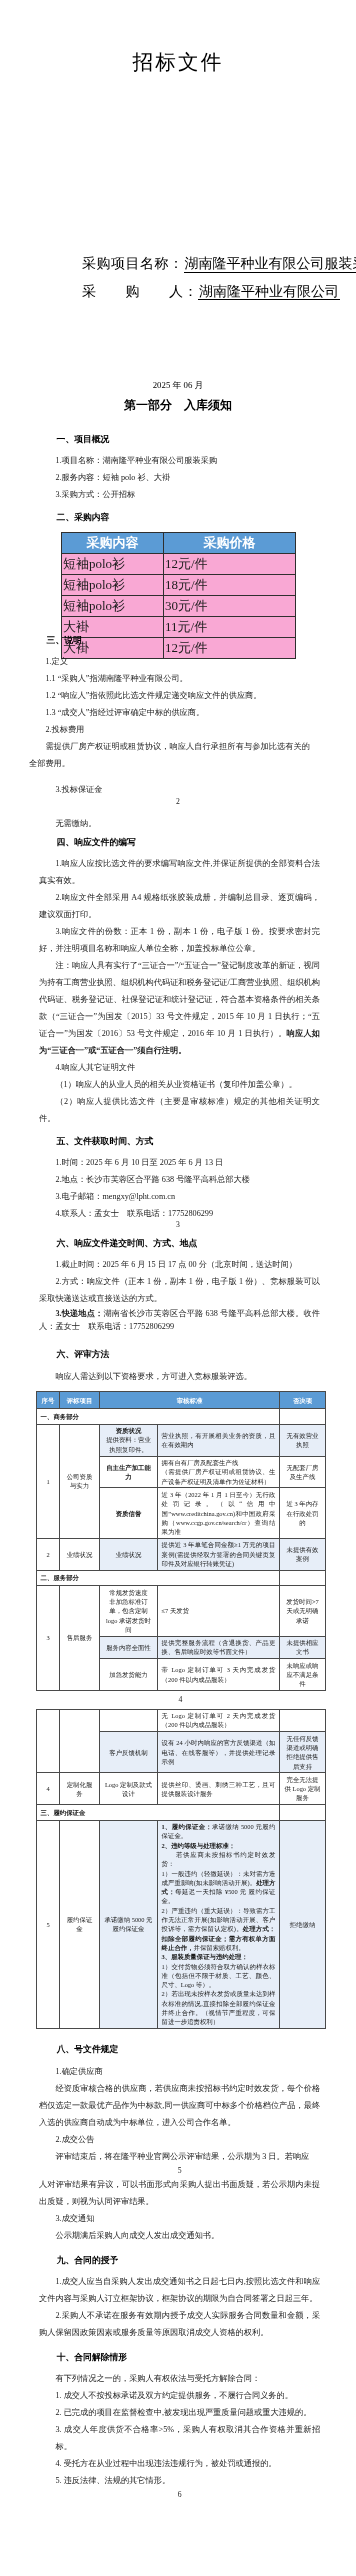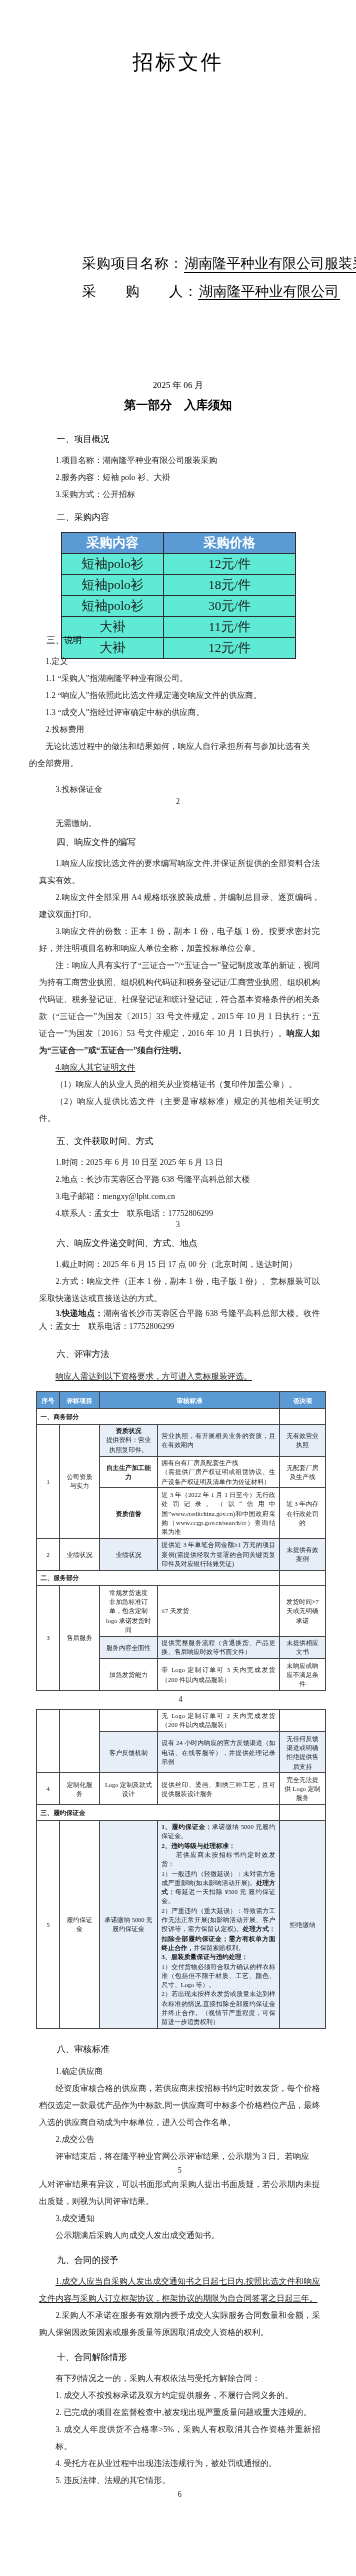--- a/index.html
+++ b/index.html
@@ -12,37 +12,37 @@
   .cover-line{white-space:nowrap;}
   .cover-line .lab{letter-spacing:0.5px;}
   .cover-line .u{border-bottom:0.5px solid #000;padding:0 1px 0.5px 1px;}
   .cover-date{font-size:8.8px;color:#000;}
   .part-heading{font-family:Liberation Sans, sans-serif;font-weight:bold;font-size:12px;color:#000;}
   .body{font-size:8.2px;line-height:17px;text-align:justify;color:#212121;}
   .body p{margin:0;}
   .para{text-indent:2em;}
   .cont{text-indent:0;}
   .ind{padding-left:2em;text-indent:0;}
-  .h{font-family:"Liberation Sans",sans-serif;font-weight:normal;font-size:8.8px;color:#000;
+  .h{font-family:"Liberation Sans",sans-serif;font-weight:bold;font-size:8.8px;color:#000;
      margin:0 0 4.1px 0;line-height:17px;text-indent:2em;}
   .b{font-weight:bold;}
   .tight{line-height:13px;}
   .mt3{margin-top:1.5px;}.mt4{margin-top:2.1px;}.mt5{margin-top:2.6px;}.mt6{margin-top:3.1px;}
-  .mt8{margin-top:4.1px;text-decoration:underline;}.mt10{margin-top:5.2px;}.mt12{margin-top:6.2px;}.mt14{margin-top:7.2px;}
+  .mt8{margin-top:4.1px;}.mt10{margin-top:5.2px;}.mt12{margin-top:6.2px;}.mt14{margin-top:7.2px;}
   .mt16{margin-top:8.2px;}.mt26{margin-top:13.4px;}.mt44{margin-top:12.4px;}
   .pagenum{font-size:7.7px;color:#1a1a1a;text-align:center;}
   .pagenum-flow{font-size:7.7px;color:#1a1a1a;text-align:center;margin:4.1px 0 3.1px 0;line-height:10.3px;}
   .pagenum-inline{font-size:7.7px;color:#1a1a1a;text-align:center;margin:2.6px 0;line-height:11.3px;text-indent:0;}
   .pagenum-last{margin-top:87px;}
 
   
   table.ptable{border-collapse:collapse;table-layout:fixed;font-size:13px;}
   table.ptable th{background:#5b9bd5;color:#fff;font-weight:bold;height:17px;
                   border:0.5px solid #2f2f2f;text-align:center;}
-  table.ptable td{height:15.5px;border:0.5px solid #2f2f2f;text-align:center;background:#5eead4;color:#1c1c1c;}
+  table.ptable td{height:15.5px;border:0.5px solid #2f2f2f;text-align:left;background:#f9a8d4;color:#1c1c1c;}
 
   
   table.rtable{border-collapse:collapse;table-layout:fixed;width:289px;
                font-size:6.4px;line-height:9.3px;color:#1c1c1c;}
   table.rtable th,table.rtable td{border:0.5px solid #4a4a4a;padding:1.5px 3.6px;vertical-align:middle;background:#fff;}
   table.rtable th{background:#5b9bd5;color:#fff;font-weight:bold;text-align:center;height:13.4px;}
   table.rtable td.no,table.rtable td.item,table.rtable td.lbl,table.rtable td.veto{text-align:center;}
   table.rtable td.std{text-align:justify;}
   table.rtable tr.sect td{font-weight:bold;text-align:left;height:11.3px;}
   table.rtable tr.band td.lbl,table.rtable tr.band td.std,table.rtable tr.band td.veto{background:#e7eef8;}
@@ -109,21 +109,21 @@
     </tbody>
   </table>
 
   <div class="abs body" style="top:632px;left:29px;width:281px">
     <h3 class="h">三、说明</h3>
     <p class="para mt4">1.定义</p>
     <p class="para">1.1 “采购人”指湖南隆平种业有限公司。</p>
     <p class="para">1.2 “响应人”指依照此比选文件规定递交响应文件的供应商。</p>
     <p class="para">1.3 “成交人”指经过评审确定中标的供应商。</p>
     <p class="para mt5">2.投标费用</p>
-    <p class="para">无论比选过程中的做法和结果如何，响应人自行承担所有与参加比选有关的全部费用。</p>
+    <p class="para">需提供厂房产权证明或租赁协议，响应人自行承担所有与参加比选有关的全部费用。</p>
   </div>
 
   <div class="abs body" style="top:781px;left:39px;width:281px">
     <p class="para">3.投标保证金</p>
   </div>
 
   <div class="abs ctr pagenum" style="top:797px">2</div>
 
   <div class="abs body" style="top:815px;left:39px;width:281px">
     <p class="para">无需缴纳。</p>
@@ -266,21 +266,21 @@
         <td class="no">5</td>
         <td class="item">履约保证金</td>
         <td class="lbl">承诺缴纳 5000 元履约保证金</td>
         <td class="std"><span class="b">1、履约保证金：</span><span>承诺缴纳 5000 元履约保证金。</span><br><span class="b">2、违约等级与处理标准：</span><br><span>　　若供应商未按招标书约定时效发货：</span><br><span>1）一般违约（轻微延误）：未对需方造成严重影响(如未影响活动开展)。</span><span class="b">处理方式：</span><span>每延迟一天扣除 ¥500 元 履约保证金。</span><br><span>2）严重违约（重大延误）：导致需方工作无法正常开展(如影响活动开展、客户投诉等，需方保留认定权)。</span><span class="b">处理方式：</span><span class="b">扣除全部履约保证金；需方有权单方面终止合作，</span><span>并保留索赔权利。</span><br><span class="b">3、服装质量保证与违约处理：</span><br><span>1）交付货物必须符合双方确认的样衣标准（包括但不限于材质、工艺、颜色、尺寸、Logo 等）。</span><br><span>2）若出现未按样衣发货或质量未达到样衣标准的情况,直接扣除全部履约保证金并终止合作。（视情节严重程度，可保留进一步追责权利）</span></td>
         <td class="veto">拒绝缴纳</td>
       </tr>
     </tbody>
       </table>
 
     <div class="body" style="margin-left:3.1px;width:281px">
-      <h3 class="h mt44">八、审核标准</h3>
+      <h3 class="h mt44">八、号文件规定</h3>
       <p class="para mt10">1.确定供应商</p>
       <p class="para">经资质审核合格的供应商，若供应商未按招标书约定时效发货，每个价格档仅选定一款最优产品作为中标款,同一供应商可中标多个价格档位产品，最终入选的供应商自动成为中标单位，进入公司合作名单。</p>
       <p class="para">2.成交公告</p>
       <p class="para">评审结束后，将在隆平种业官网公示评审结果，公示期为 3 日。若响应</p>
       <p class="pagenum-inline">5</p>
       <p class="cont">人对评审结果有异议，可以书面形式向采购人提出书面质疑，若公示期内未提出质疑，则视为认同评审结果。</p>
       <p class="para">3.成交通知</p>
       <p class="para">公示期满后采购人向成交人发出成交通知书。</p>
       <h3 class="h mt16">九、合同的授予</h3>
       <p class="para mt8">1.成交人应当自采购人发出成交通知书之日起七日内,按照比选文件和响应文件内容与采购人订立框架协议，框架协议的期限为自合同签署之日起三年。</p>

